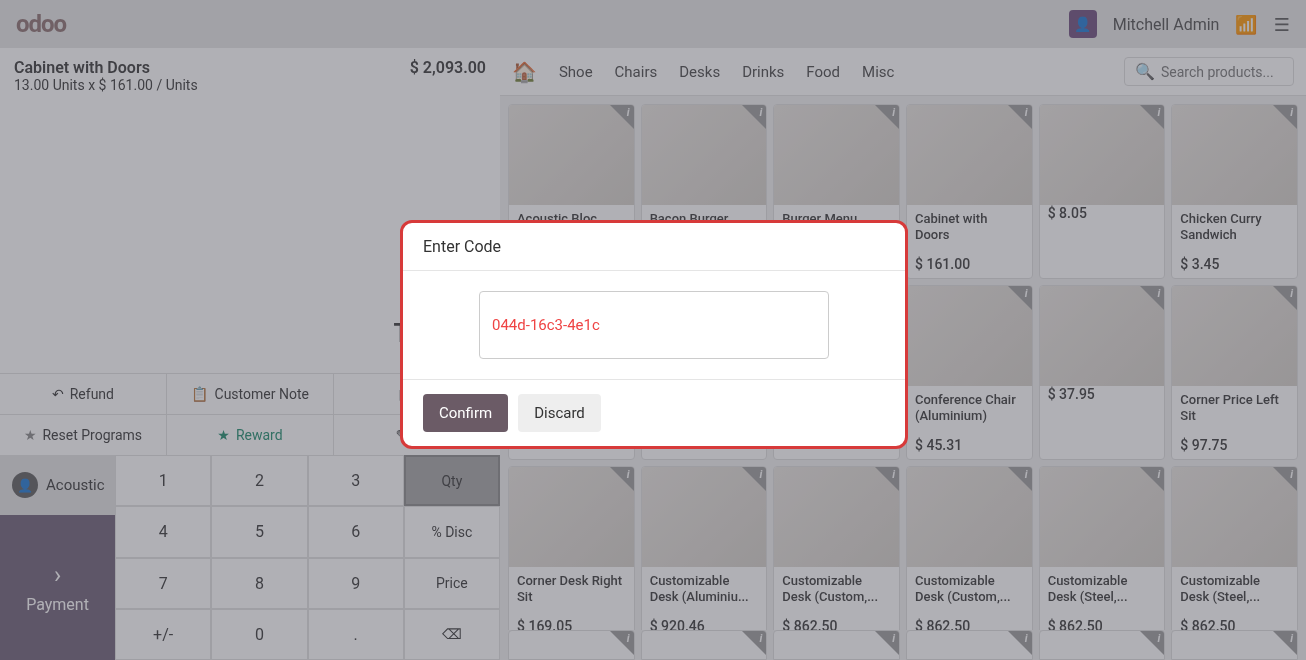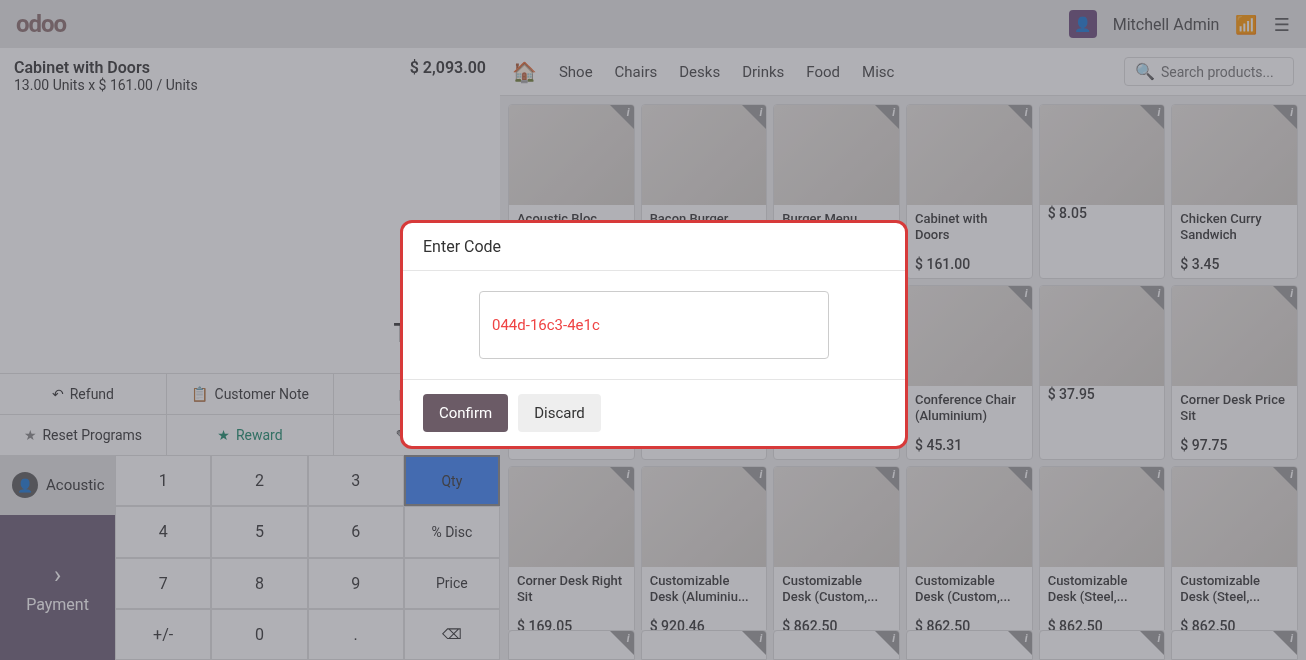--- a/index.html
+++ b/index.html
@@ -22,21 +22,21 @@
 .action-btn:last-child { border-right: none; }
 .reward-text { color: #1a8a6b; }
 .bottom-grid { display: flex; flex: 1; }
 .side-col { width: 115px; display: flex; flex-direction: column; }
 .customer-btn { height: 60px; background: #e2e2e2; display: flex; align-items: center; gap: 8px; padding-left: 12px; font-size: 15px; color: #333; }
 .customer-icon { width: 26px; height: 26px; border-radius: 50%; background: #5a5a5a; display: flex; align-items: center; justify-content: center; color: white; font-size: 13px; }
 .payment-btn { flex: 1; background: #6b5b73; color: white; display: flex; flex-direction: column; align-items: center; justify-content: center; gap: 6px; font-size: 16px; }
 .numpad { flex: 1; display: grid; grid-template-columns: repeat(4, 1fr); grid-template-rows: repeat(4, 1fr); }
 .num-btn { border: 1px solid #e0e0e0; display: flex; align-items: center; justify-content: center; font-size: 16px; color: #333; background: #fff; }
 .num-btn.func { font-size: 14px; }
-.num-btn.selected { background: #3b82f6; border: 2px solid #888; }
+.num-btn.selected { background: #a3a3a3; border: 2px solid #888; }
 .right-panel { flex: 1; display: flex; flex-direction: column; background: #f0f0f0; }
 .category-bar { height: 48px; display: flex; align-items: center; padding: 0 12px; gap: 22px; background: #fff; border-bottom: 1px solid #e0e0e0; }
 .home-icon { font-size: 20px; color: #555; }
 .cat-item { font-size: 15px; color: #444; }
 .search-wrap { margin-left: auto; display: flex; align-items: center; gap: 6px; background: #fff; border: 1px solid #ddd; border-radius: 4px; padding: 4px 10px; width: 170px; }
 .search-wrap input { border: none; outline: none; font-size: 14px; width: 100%; color: #888; }
 .products-grid { flex: 1; padding: 8px; display: grid; grid-template-columns: repeat(6, 1fr); gap: 6px; align-content: start; overflow: hidden; }
 .product-card { background: #fff; border: 1px solid #ddd; border-radius: 4px; overflow: hidden; position: relative; height: 175px; display: flex; flex-direction: column; }
 .product-img { height: 100px; background: linear-gradient(135deg, #e8e4df, #d4cfc8); position: relative; }
 .product-img::after { content: "ℹ"; position: absolute; top: 0; right: 0; width: 0; height: 0; border-left: 24px solid transparent; border-top: 24px solid #999; }
@@ -238,21 +238,21 @@
         <div class="product-card">
     <div class="product-img">
       <span class="info-i">i</span>
     </div>
     <div class="product-price">$ 37.95</div>
   </div>
         <div class="product-card">
     <div class="product-img">
       <span class="info-i">i</span>
     </div>
-    <div class="product-name">Corner Desk Price Sit</div>
+    <div class="product-name">Corner Price Left Sit</div>
     <div class="product-price">$ 97.75</div>
   </div>
         <div class="product-card">
     <div class="product-img">
       <span class="info-i">i</span>
     </div>
     <div class="product-name">Corner Desk Right Sit</div>
     <div class="product-price">$ 169.05</div>
   </div>
         <div class="product-card">

